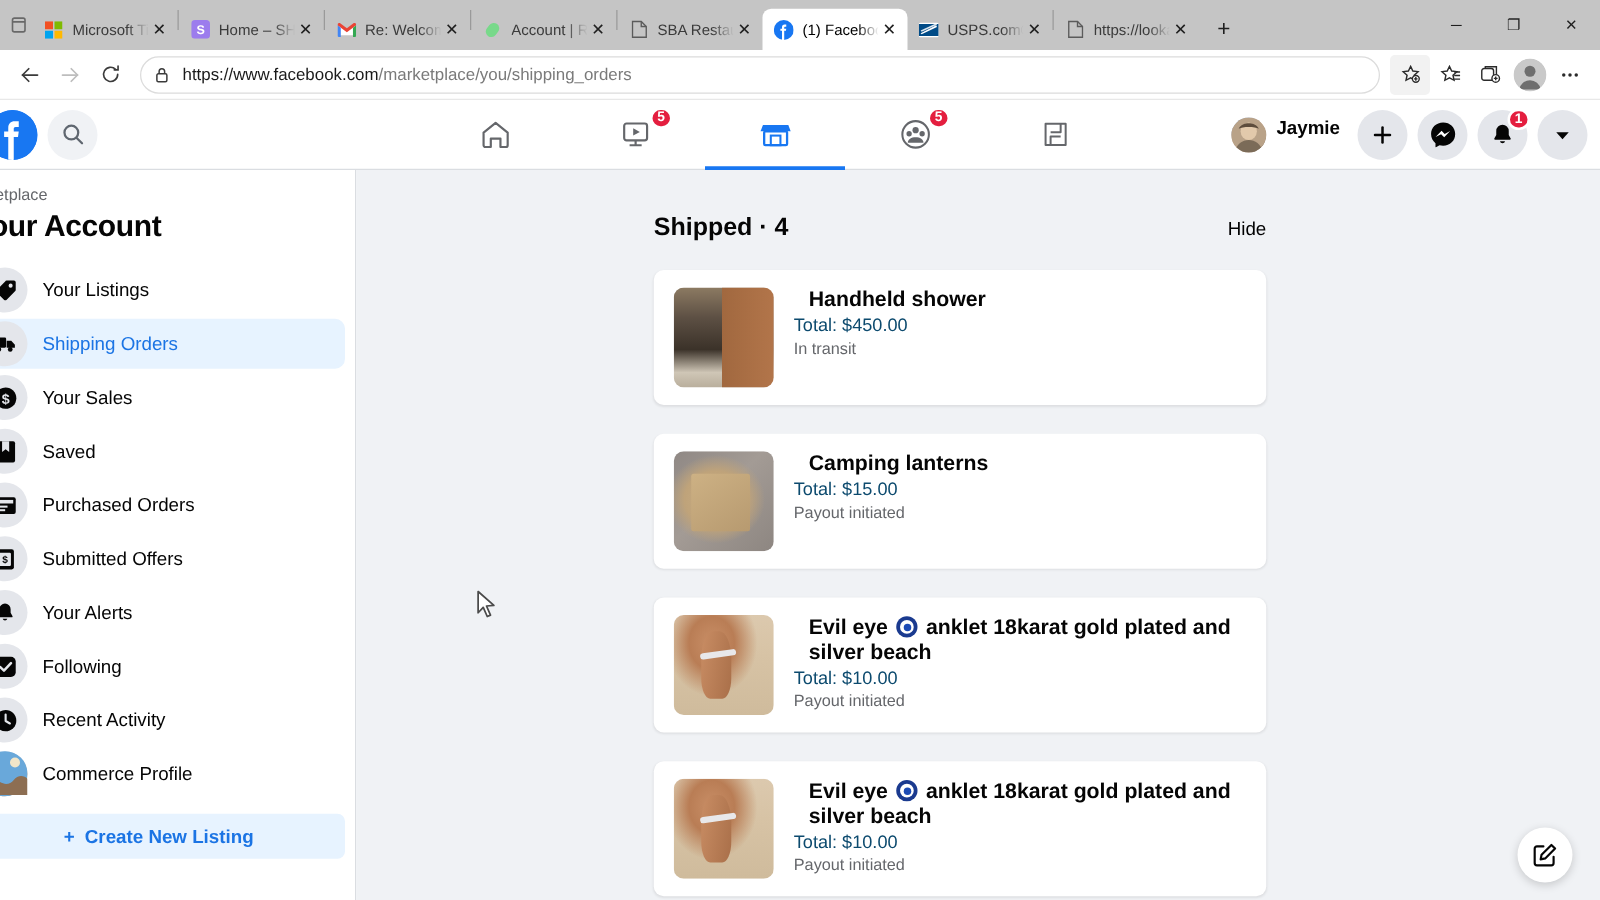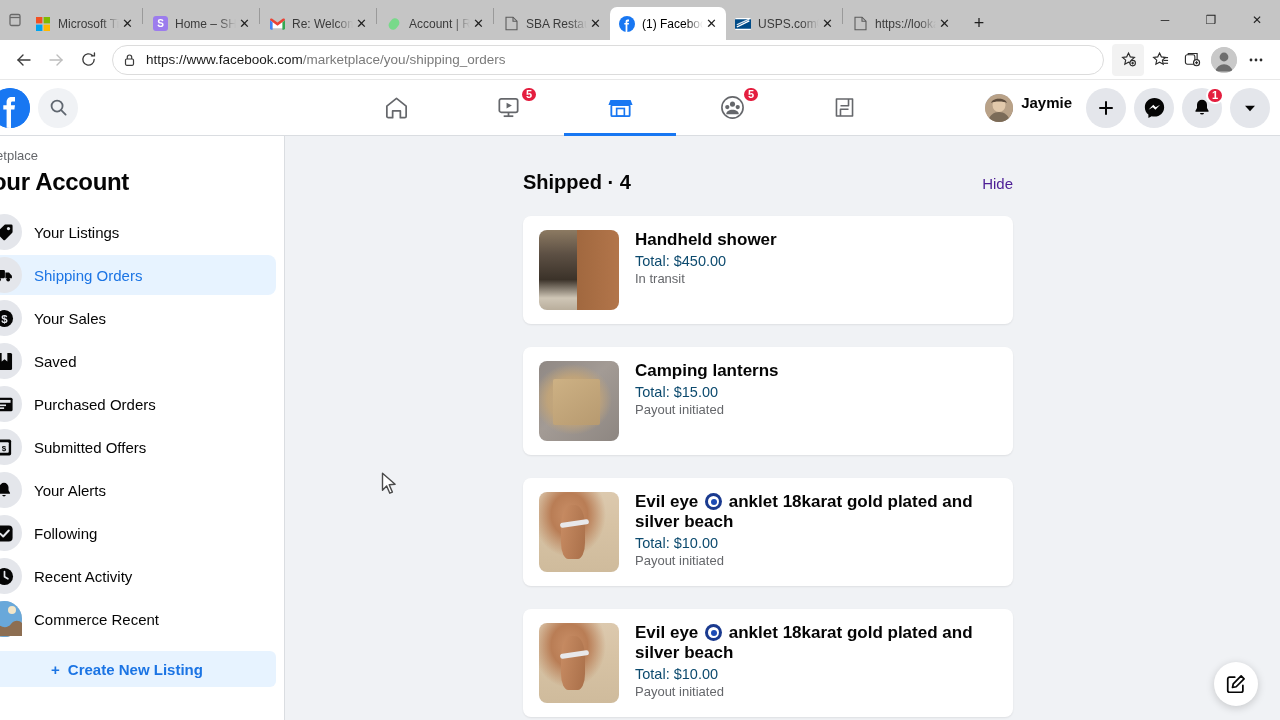--- a/index.html
+++ b/index.html
@@ -210,21 +210,21 @@
   .main {
     flex: 1 1 auto; background: #f0f2f5;
     padding: 0; overflow: hidden; position: relative;
   }
   .main-inner { width: 490px; margin-left: 238px; padding-top: 35px; }
   .sec-head {
     display: flex; align-items: baseline; justify-content: space-between;
     margin-bottom: 22px;
   }
   .sec-title { font-size: 20px; font-weight: bold; color: #050505; }
-  .hide-link { font-size: 15px; color: #4c1d95; }
+  .hide-link { font-size: 15px; color: #000000; }
 
   .order-card {
     background: #fff; border-radius: 8px; margin-bottom: 23px;
     padding: 14px 16px; display: flex; gap: 16px;
     box-shadow: 0 1px 2px rgba(0,0,0,0.08);
   }
   .thumb {
     width: 80px; height: 80px; border-radius: 8px;
     flex: 0 0 80px; overflow: hidden;
   }
@@ -255,21 +255,21 @@
     background: linear-gradient(100deg,#c98d64,#a96f49);
     border-radius: 40% 40% 30% 30%;
   }
   .thumb-anklet::after {
     content:""; position:absolute; left:26%; top:36%; width:36%; height:5px;
     background: #e8e8ea; border-radius: 3px; transform: rotate(-8deg);
   }
   .ord-info { flex: 1 1 auto; min-width: 0; }
   .ord-title {
     font-size: 17px; font-weight: bold; color: #050505;
-    line-height: 1.18; margin-bottom: 3px;
+    line-height: 1.18; margin-bottom: 3px; margin-left: 12px;
   }
   .eye-emoji {
     display: inline-flex; align-items: center; justify-content: center;
     width: 17px; height: 17px; border-radius: 50%;
     background: #1a3a8f; vertical-align: -3px;
     margin: 0 2px; position: relative;
   }
   .eye-emoji::before {
     content:""; width: 11px; height: 11px; border-radius: 50%;
     background: #fff; position: absolute;
@@ -668,21 +668,21 @@
               <span class="side-label">Recent Activity</span>
             </div>
             <div class="side-item">
               <span class="side-icon photo">
                 <svg width="36" height="36" viewBox="0 0 36 36">
                   <circle cx="18" cy="18" r="18" fill="#69a8da"></circle>
                   <path d="M0 23c5-4 9-2 13 1s9 3 12-1 8-4 11-1v13H0z" fill="#8d6e52"></path>
                   <circle cx="26" cy="9" r="4" fill="#f2e6c9"></circle>
                 </svg>
               </span>
-              <span class="side-label">Commerce Recent</span>
+              <span class="side-label">Commerce Profile</span>
             </div>
           </div>
         <div class="create-btn">
           <span>+</span>
           <span>Create New Listing</span>
         </div>
       </div>
 
       <div class="main">
         <div class="main-inner">

